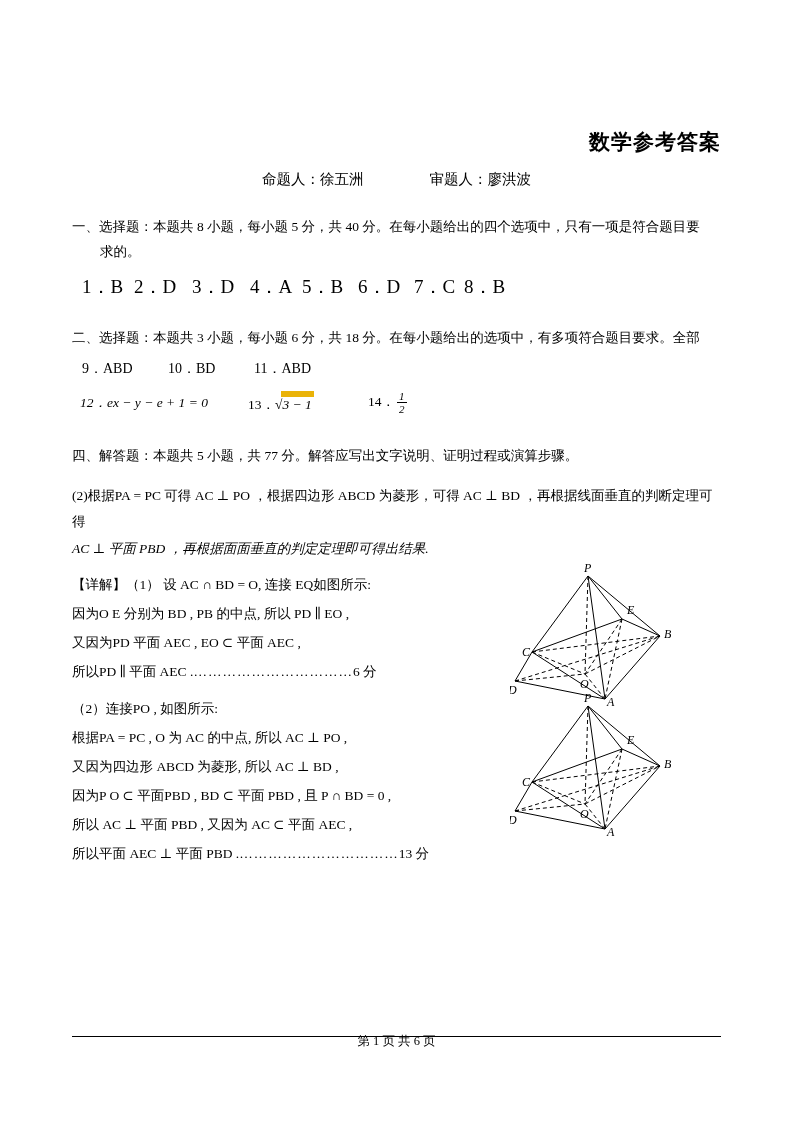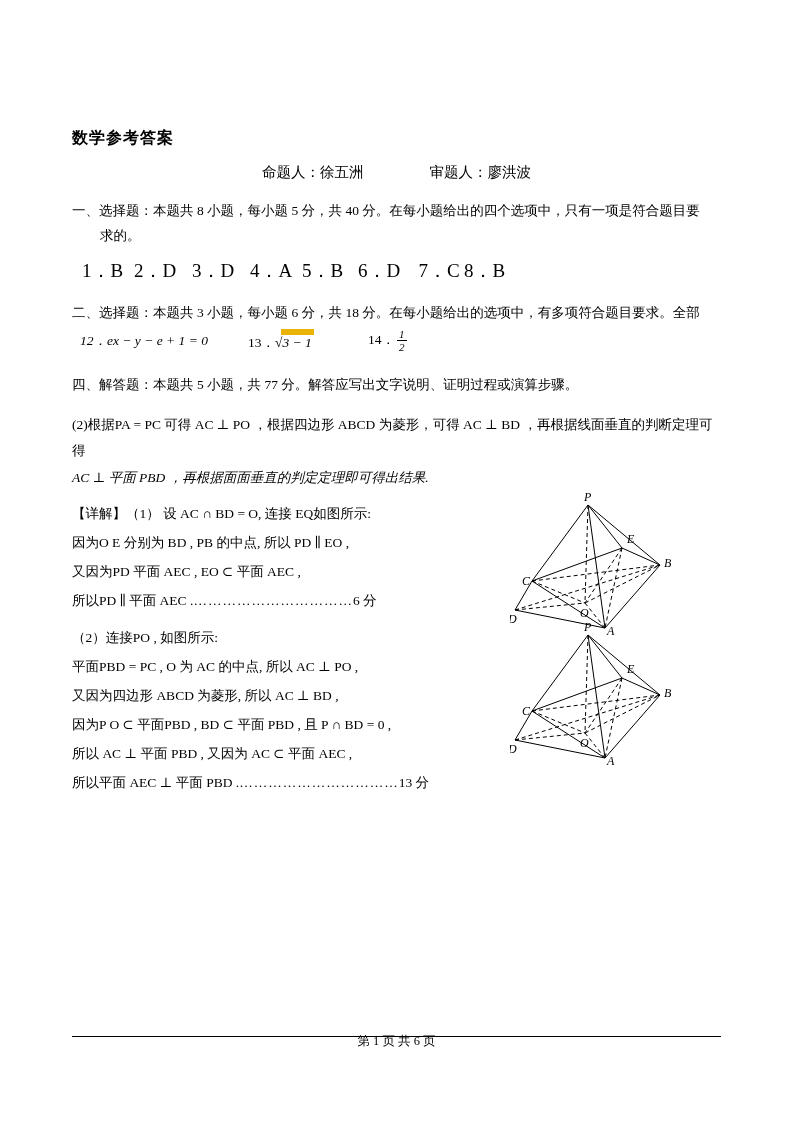--- a/index.html
+++ b/index.html
@@ -17,41 +17,41 @@
   }
   .page {
     position: absolute;
     left: 0; top: 0;
     width: 793px;
     height: 1122px;
     box-sizing: border-box;
     padding: 0 72px;
   }
   .title {
-    text-align: left;
-    font-size: 16px;
+    text-align: right;
+    font-size: 21px;
     font-weight: bold;
     margin-top: 128px;
     letter-spacing: 1px;
   }
   .meta-row {
     display: flex;
     justify-content: center;
     font-size: 14.5px;
     margin-top: 14px;
   }
   .meta-row .cell {
     white-space: nowrap;
   }
   .meta-row .cell.first {
     margin-right: 66px;
   }
   .section-head {
     font-size: 13.5px;
-    margin-top: 17px;
+    margin-top: 26px;
     line-height: 1.85;
     text-indent: 0;
   }
   .section-head .ind {
     display: block;
     padding-left: 28px;
   }
   .answers-line {
     font-size: 19px;
     margin-top: 9px;
@@ -60,32 +60,33 @@
   }
   .answers-line .ans {
     white-space: nowrap;
   }
   .ans-1 { width: 52px; }
   .ans-2 { width: 58px; }
   .ans-3 { width: 58px; }
   .ans-4 { width: 52px; }
   .ans-5 { width: 56px; }
   .ans-6 { width: 56px; }
-  .ans-7 { width: 50px; text-align: center; }
+  .ans-7 { width: 50px; }
   .ans2-line {
     font-size: 14px;
     margin-top: 9px;
     padding-left: 10px;
     display: flex;
   }
   .ans2-line .ans { white-space: nowrap; }
   .a2-1 { width: 86px; }
   .a2-2 { width: 86px; }
   .fill-line {
     font-size: 13.5px;
+    margin-top: 10px;
     padding-left: 8px;
     display: flex;
     align-items: center;
     height: 30px;
   }
   .fill-line .it {
     font-style: italic;
     white-space: nowrap;
   }
   .f-1 { width: 168px; }
@@ -172,20 +173,25 @@
     <span class="ans ans-5">5．B</span>
     <span class="ans ans-6">6．D</span>
     <span class="ans ans-7">7．C</span>
     <span class="ans">8．B</span>
   </div>
 
   <div class="section-head">
     <span>二、选择题：本题共 3 小题，每小题 6 分，共 18 分。在每小题给出的选项中，有多项符合题目要求。全部</span>
   </div>
 
+  <div class="ans2-line">
+    <span class="ans a2-1">9．ABD</span>
+    <span class="ans a2-2">10．BD</span>
+    <span class="ans">11．ABD</span>
+  </div>
 
 
   <div class="fill-line">
     <span class="it f-1">12．ex − y − e + 1 = 0</span>
     <span class="f-2">
       <span>13．</span><span class="radical">√</span><span class="sqrt it">3 − 1</span>
     </span>
     <span>
       <span>14．</span><span class="frac"><span class="num it">1</span><span class="den it">2</span></span>
     </span>
@@ -244,21 +250,21 @@
         <text x="70" y="124" font-size="12" font-style="italic" font-family="Liberation Serif, serif">O</text>
         <text x="97" y="142" font-size="12" font-style="italic" font-family="Liberation Serif, serif">A</text>
         <text x="-2" y="130" font-size="12" font-style="italic" font-family="Liberation Serif, serif">D</text>
       </svg>
     </div>
   </div>
 
   <div class="sol-wrap">
     <div class="sol-text">
       <div class="row">（2）连接PO , 如图所示:</div>
-      <div class="row">平面PBD = PC , O 为 AC 的中点, 所以 AC ⊥ PO ,</div>
+      <div class="row">根据PA = PC , O 为 AC 的中点, 所以 AC ⊥ PO ,</div>
       <div class="row">又因为四边形 ABCD 为菱形, 所以 AC ⊥ BD ,</div>
       <div class="row">因为P O ⊂ 平面PBD , BD ⊂ 平面 PBD , 且 P ∩ BD = 0 ,</div>
       <div class="row">所以 AC ⊥ 平面 PBD , 又因为 AC ⊂ 平面 AEC ,</div>
       <div class="row">
         <span>所以平面 AEC ⊥ 平面 PBD .</span><span class="dots">……………………………</span><span>13 分</span>
       </div>
     </div>
 
     <div class="fig fig2">
       <svg width="230" height="145" viewBox="0 0 230 145">

